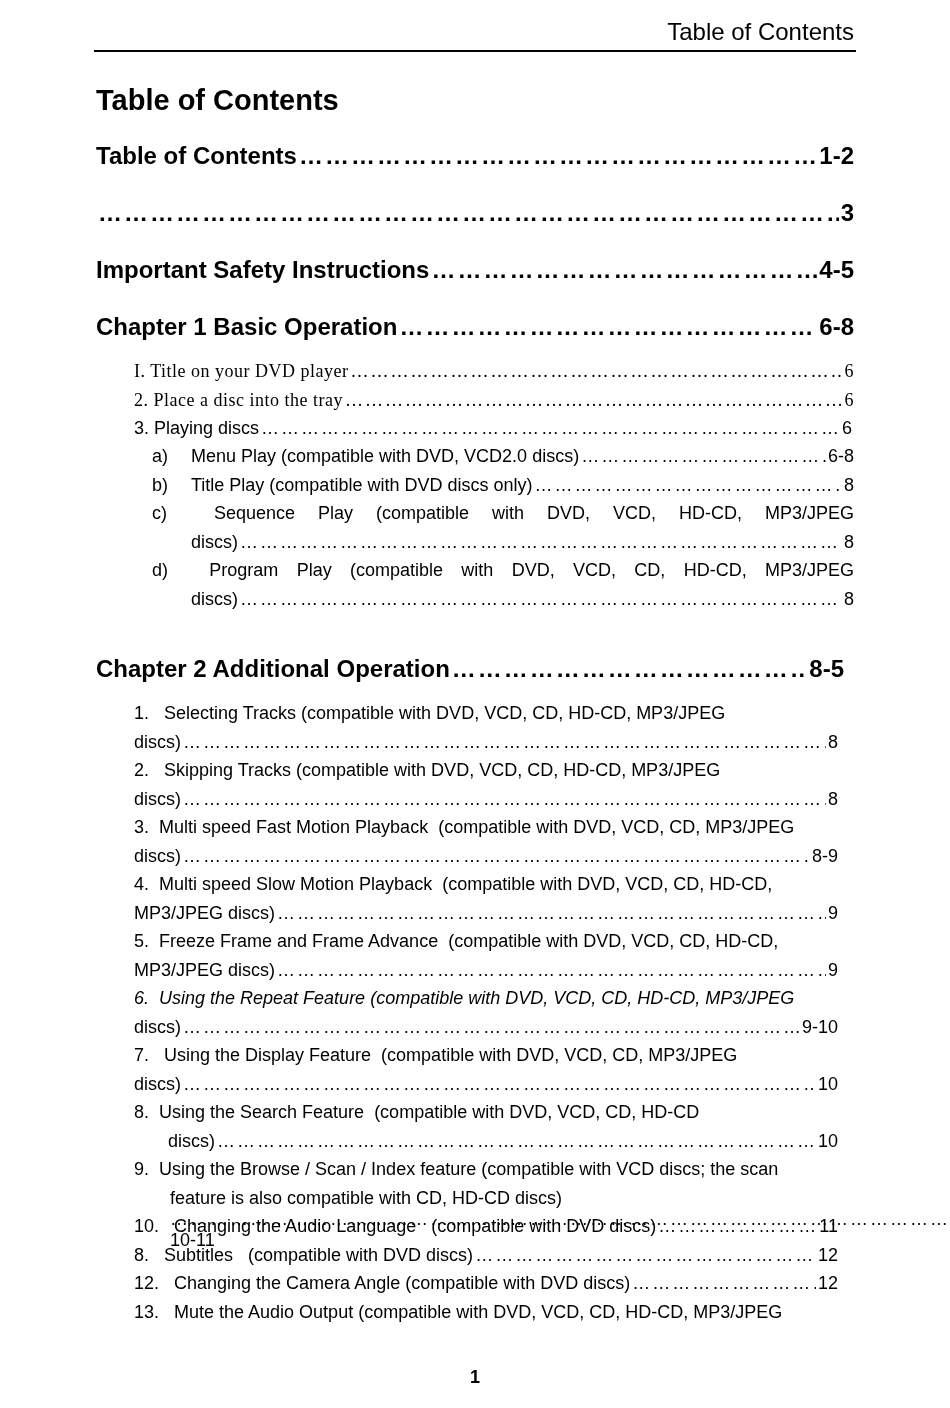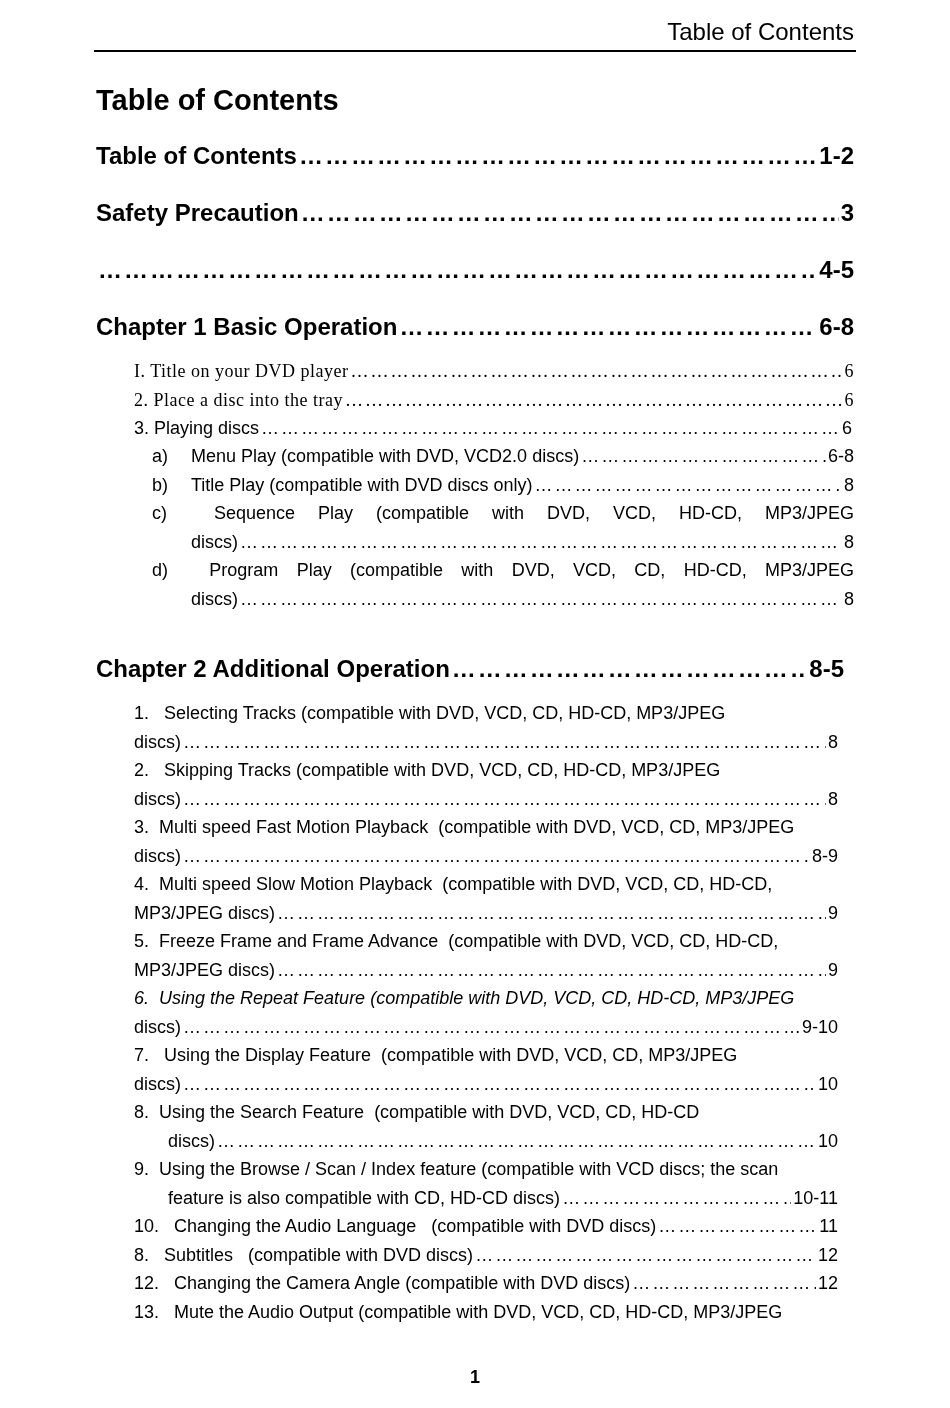--- a/index.html
+++ b/index.html
@@ -26,25 +26,25 @@
 </div>
 
 <div class="h1">Table of Contents</div>
 
 <div class="row big" style="top:142px">
     <span class="t">Table of Contents</span>
     <span class="d"></span>
     <span class="p">1-2</span>
   </div>
 <div class="row big" style="top:199px">
-    <span class="t">Safety Precaution</span>
     <span class="d"></span>
     <span class="p">3</span>
   </div>
 <div class="row big" style="top:256px">
+    <span class="t">Important Safety Instructions</span>
     <span class="d"></span>
     <span class="p">4-5</span>
   </div>
 <div class="row big" style="top:313px">
     <span class="t">Chapter 1 Basic Operation</span>
     <span class="d"></span>
     <span class="p">6-8</span>
   </div>
 
 <div class="row serif" style="top:361px">
@@ -128,20 +128,20 @@
     <div class="row sans" style="top: 902.5px; left: 134px; width: 704px; white-space: pre;"><span class="t">MP3/JPEG discs)</span><span class="d"></span><span class="p">9</span></div>
     <div class="wrapline" style="top: 931px; left: 134px; width: 720px; white-space: pre;"><span>5.  Freeze Frame and Frame Advance  (compatible with DVD, VCD, CD, HD-CD,</span></div>
     <div class="row sans" style="top: 959.5px; left: 134px; width: 704px; white-space: pre;"><span class="t">MP3/JPEG discs)</span><span class="d"></span><span class="p">9</span></div>
     <div class="wrapline" style="top: 988px; left: 134px; width: 720px; white-space: pre; font-style: italic;"><span>6.  Using the Repeat Feature (compatible with DVD, VCD, CD, HD-CD, MP3/JPEG</span></div>
     <div class="row sans" style="top: 1016.5px; left: 134px; width: 704px; white-space: pre;"><span class="t">discs)</span><span class="d"></span><span class="p">9-10</span></div>
     <div class="wrapline" style="top: 1045px; left: 134px; width: 720px; white-space: pre;"><span>7.   Using the Display Feature  (compatible with DVD, VCD, CD, MP3/JPEG</span></div>
     <div class="row sans" style="top: 1073.5px; left: 134px; width: 704px; white-space: pre;"><span class="t">discs)</span><span class="d"></span><span class="p">10</span></div>
     <div class="wrapline" style="top: 1102px; left: 134px; width: 720px; white-space: pre; text-align: right;"><span>8.  Using the Search Feature  (compatible with DVD, VCD, CD, HD-CD</span></div>
     <div class="row sans" style="top: 1130.5px; left: 168px; width: 670px; white-space: pre;"><span class="t">discs)</span><span class="d"></span><span class="p">10</span></div>
     <div class="wrapline" style="top: 1159px; left: 134px; width: 720px; white-space: pre;"><span>9.  Using the Browse / Scan / Index feature (compatible with VCD discs; the scan</span></div>
-    <div class="row sans" style="top: 1187.5px; left: 168px; width: 670px; white-space: pre;"><span class="t">feature is also compatible with CD, HD-CD discs)</span><span class="d"></span><span class="p">10-11</span></div>
+    <div class="row sans" style="top: 1187.5px; left: 168px; width: 670px; white-space: pre; flex-direction: column;"><span class="t">feature is also compatible with CD, HD-CD discs)</span><span class="d"></span><span class="p">10-11</span></div>
     <div class="row sans" style="top: 1216px; left: 134px; width: 704px; white-space: pre;"><span class="t">10.   Changing the Audio Language   (compatible with DVD discs)</span><span class="d"></span><span class="p">11</span></div>
     <div class="row sans" style="top: 1244.5px; left: 134px; width: 704px; white-space: pre;"><span class="t">8.   Subtitles   (compatible with DVD discs)</span><span class="d"></span><span class="p">12</span></div>
     <div class="row sans" style="top: 1273px; left: 134px; width: 704px; white-space: pre;"><span class="t">12.   Changing the Camera Angle (compatible with DVD discs)</span><span class="d"></span><span class="p">12</span></div>
     <div class="wrapline" style="top: 1301.5px; left: 134px; width: 720px; white-space: pre;"><span>13.   Mute the Audio Output (compatible with DVD, VCD, CD, HD-CD, MP3/JPEG</span></div>
   </div>
 
 <div class="pagenum">1</div>
 
 </body></html>

